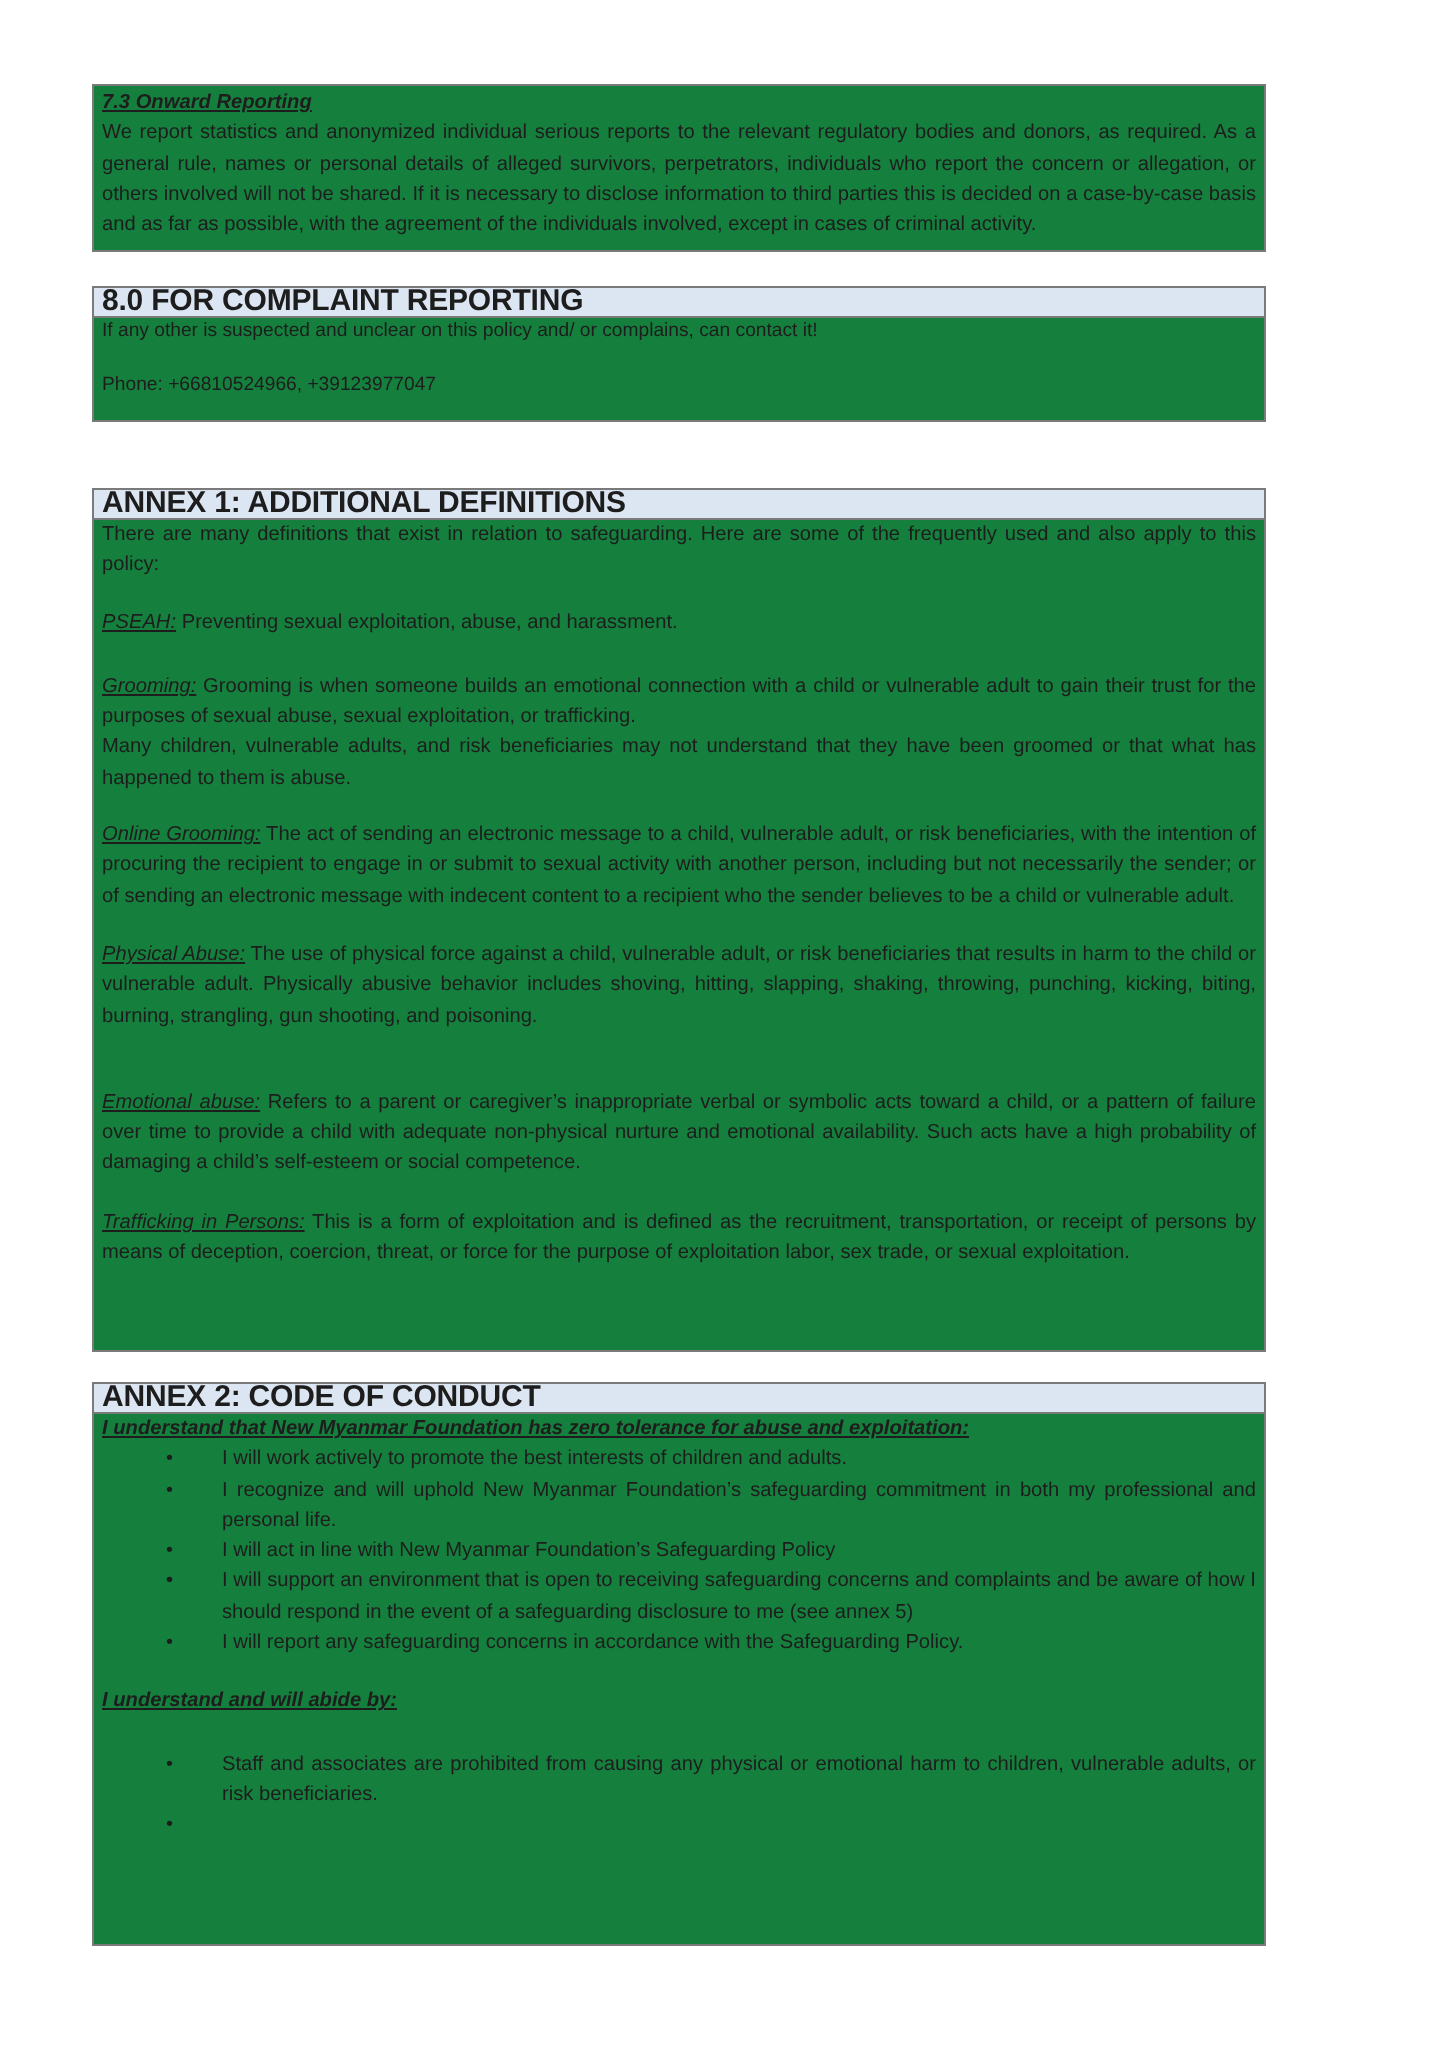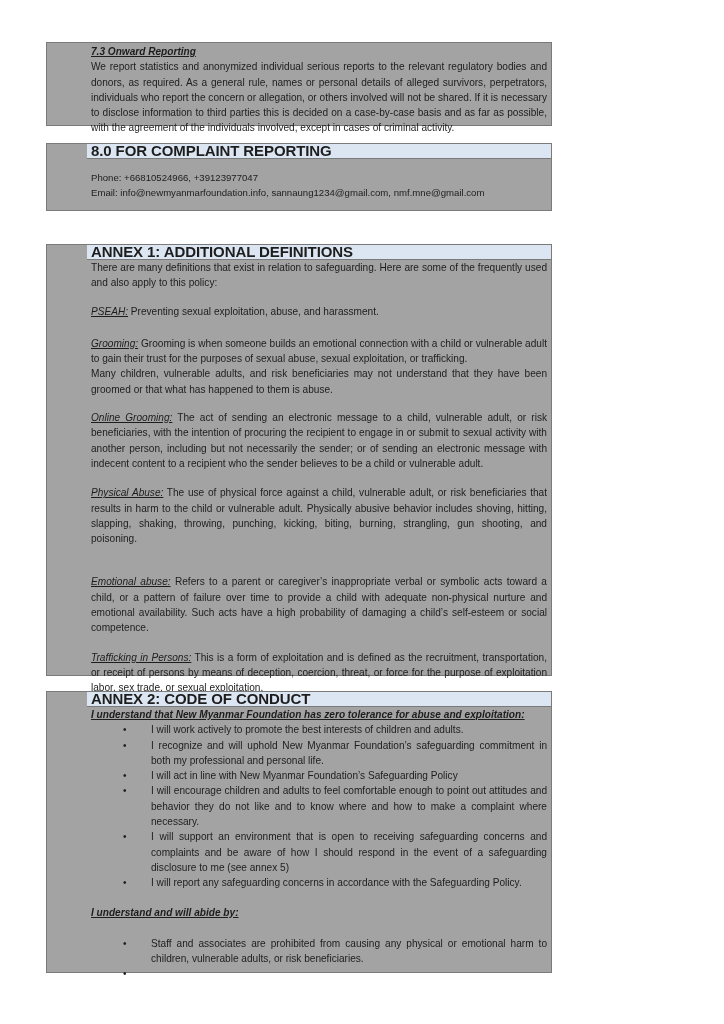--- a/index.html
+++ b/index.html
@@ -13,25 +13,24 @@
       position: relative;
       overflow: hidden;
       font-family: "Liberation Sans", sans-serif;
       color: #1d1d1d;
       font-size: 10.1px;
       line-height: 15.3px;
     }
     .box {
       position: absolute;
       left: 46px;
-      width: 506px;
+      width: 587px;
       border: 1px solid #7a7a7a;
       box-sizing: border-box;
-      background: #a3a3a3;
-      padding-left: 40px;
+      background: #15803d;
     }
     .box-header {
       background: #dce6f2;
       border-bottom: 1px solid #7a7a7a;
       font-weight: bold;
       padding: 0 4px;
       height: 14px;
       line-height: 14px;
       font-size: 15px;
       letter-spacing: -0.1px;
@@ -86,23 +85,23 @@
     <p class="para">
       <span class="subhead">7.3 Onward Reporting</span>
     </p>
     <p class="para">We report statistics and anonymized individual serious reports to the relevant regulatory bodies and donors, as required. As a general rule, names or personal details of alleged survivors, perpetrators, individuals who report the concern or allegation, or others involved will not be shared. If it is necessary to disclose information to third parties this is decided on a case-by-case basis and as far as possible, with the agreement of the individuals involved, except in cases of criminal activity.</p>
   </div>
 </div>
 
 <div class="box" style="top:143px; height:68px;">
   <div class="box-header">8.0 FOR COMPLAINT REPORTING</div>
   <div class="box-body small">
+    <p class="para">If any other is suspected and unclear on this policy and/ or complains, can contact it!</p>
     <div class="gap" style="height:12px;"></div>
     <p class="para">Phone:  +66810524966, +39123977047</p>
-    <p class="para">Email: info@newmyanmarfoundation.info, sannaung1234@gmail.com, nmf.mne@gmail.com</p>
   </div>
 </div>
 
 <div class="box" style="top:244px; height:432px;">
   <div class="box-header">ANNEX 1: ADDITIONAL DEFINITIONS</div>
   <div class="box-body">
     <p class="para">There are many definitions that exist in relation to safeguarding.  Here are some of the frequently used and also apply to this policy:</p>
     <div class="gap" style="height:13px;"></div>
 
     <p class="para">
@@ -142,21 +141,21 @@
 <div class="box" style="top:691px; height:282px;">
   <div class="box-header">ANNEX 2: CODE OF CONDUCT</div>
   <div class="box-body">
     <p class="para">
       <span class="subhead">I understand that New Myanmar Foundation has zero tolerance for abuse and exploitation:</span>
     </p>
     <ul class="bullets">
       <li><span class="bullet">•</span><span>I will work actively to promote the best interests of children and adults.</span></li>
       <li><span class="bullet">•</span><span>I recognize and will uphold New Myanmar Foundation’s safeguarding commitment in both my professional and personal life.</span></li>
       <li><span class="bullet">•</span><span>I will act in line with New Myanmar Foundation’s Safeguarding Policy</span></li>
-      <li><span class="bullet">•</span><span>I will encourage children and adults to feel comfortable enough to point out attitudes and behavior they do not like and to know where and how to make a complaint where necessary.</span></li>
+      <li><span class="bullet">•</span></li>
       <li><span class="bullet">•</span><span>I will support an environment that is open to receiving safeguarding concerns and complaints and be aware of how I should respond in the event of a safeguarding disclosure to me (see annex 5)</span></li>
       <li><span class="bullet">•</span><span>I will report any safeguarding concerns in accordance with the Safeguarding Policy.</span></li>
     </ul>
     <div class="gap" style="height:14px;"></div>
     <p class="para">
       <span class="subhead">I understand and will abide by:</span>
     </p>
     <div class="gap" style="height:16px;"></div>
     <ul class="bullets">
       <li><span class="bullet">•</span><span>Staff and associates are prohibited from causing any physical or emotional harm to children, vulnerable adults, or risk beneficiaries.</span></li>

